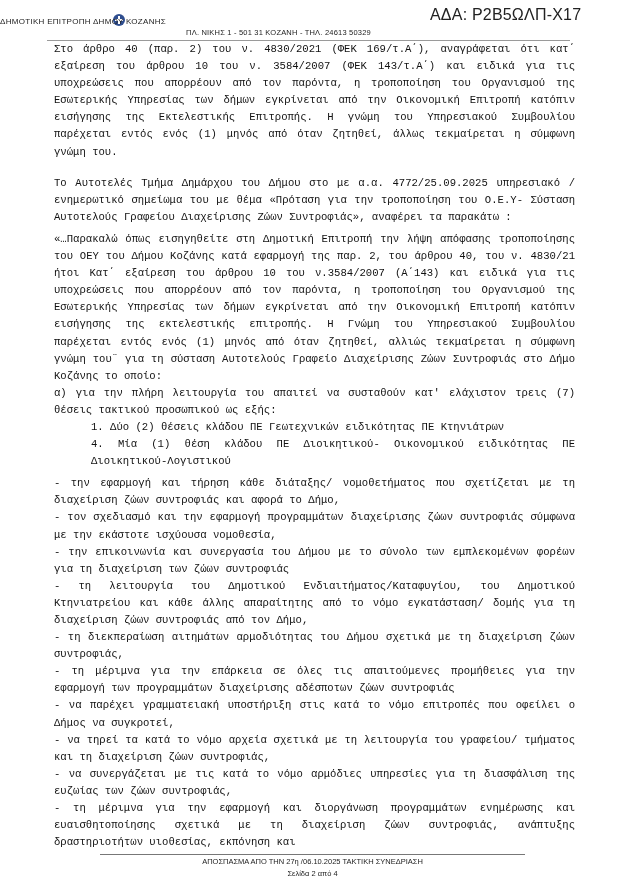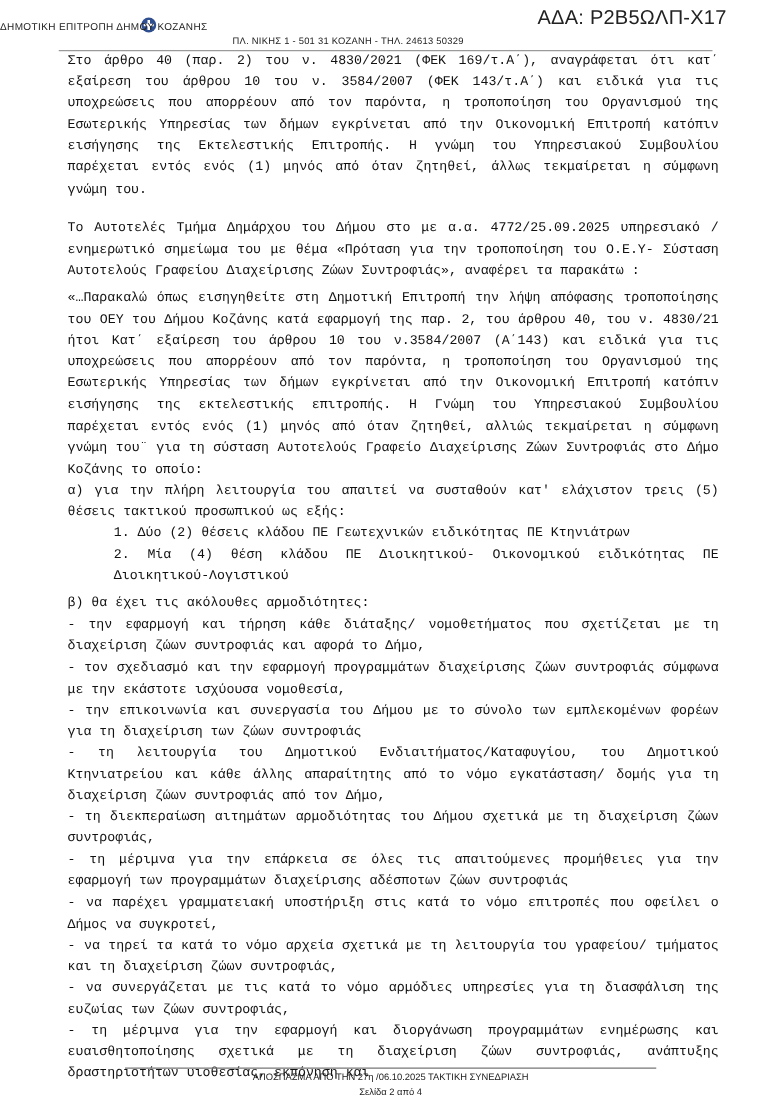--- a/index.html
+++ b/index.html
@@ -39,25 +39,24 @@
   <div class="hdr2">ΠΛ. ΝΙΚΗΣ 1 - 501 31 ΚΟΖΑΝΗ - ΤΗΛ. 24613 50329</div>
   <div class="rule-top"></div>
 
   <div class="body">
     <p>Στο άρθρο 40 (παρ. 2) του ν. 4830/2021 (ΦΕΚ 169/τ.Α΄), αναγράφεται ότι κατ΄ εξαίρεση του άρθρου 10 του ν. 3584/2007 (ΦΕΚ 143/τ.Α΄) και ειδικά για τις υποχρεώσεις που απορρέουν από τον παρόντα, η τροποποίηση του Οργανισμού της Εσωτερικής Υπηρεσίας των δήμων εγκρίνεται από την Οικονομική Επιτροπή κατόπιν εισήγησης της Εκτελεστικής Επιτροπής. Η γνώμη του Υπηρεσιακού Συμβουλίου παρέχεται εντός ενός (1) μηνός από όταν ζητηθεί, άλλως τεκμαίρεται η σύμφωνη γνώμη του.</p>
     <div class="gap"></div>
     <div class="gapS"></div>
     <p>Το Αυτοτελές Τμήμα Δημάρχου του Δήμου στο με α.α. 4772/25.09.2025 υπηρεσιακό / ενημερωτικό σημείωμα του με θέμα «Πρόταση για την τροποποίηση του Ο.Ε.Υ- Σύσταση Αυτοτελούς Γραφείου  Διαχείρισης Ζώων Συντροφιάς», αναφέρει τα παρακάτω :</p>
     <div class="gapS"></div>
     <p>«…Παρακαλώ όπως εισηγηθείτε στη Δημοτική Επιτροπή την λήψη απόφασης τροποποίησης του ΟΕΥ του Δήμου Κοζάνης κατά εφαρμογή της παρ. 2, του άρθρου 40, του ν. 4830/21 ήτοι Κατ΄ εξαίρεση του άρθρου 10 του ν.3584/2007 (Α΄143) και ειδικά για τις υποχρεώσεις που απορρέουν από τον παρόντα, η τροποποίηση του Οργανισμού της Εσωτερικής Υπηρεσίας των δήμων εγκρίνεται από την Οικονομική Επιτροπή κατόπιν εισήγησης της εκτελεστικής επιτροπής. Η Γνώμη του Υπηρεσιακού Συμβουλίου παρέχεται εντός ενός (1) μηνός από όταν ζητηθεί, αλλιώς τεκμαίρεται η σύμφωνη γνώμη του¨ για τη σύσταση Αυτοτελούς Γραφείο Διαχείρισης Ζώων Συντροφιάς στο Δήμο Κοζάνης το οποίο:</p>
-    <p>α) για την πλήρη λειτουργία του απαιτεί να συσταθούν κατ' ελάχιστον τρεις (5) θέσεις τακτικού προσωπικού ως εξής:</p>
+    <p>α) για την πλήρη λειτουργία του απαιτεί να συσταθούν κατ' ελάχιστον τρεις (7) θέσεις τακτικού προσωπικού ως εξής:</p>
     <p class="indent">1. Δύο (2) θέσεις κλάδου ΠΕ Γεωτεχνικών ειδικότητας ΠΕ Κτηνιάτρων</p>
-    <p class="indent">2. Μία (4) θέση κλάδου ΠΕ Διοικητικού- Οικονομικού ειδικότητας ΠΕ Διοικητικού-Λογιστικού</p>
+    <p class="indent">4. Μία (1) θέση κλάδου ΠΕ Διοικητικού- Οικονομικού ειδικότητας ΠΕ Διοικητικού-Λογιστικού</p>
     <div class="gapS"></div>
-    <p>β) θα έχει τις ακόλουθες αρμοδιότητες:</p>
     <p>- την εφαρμογή και τήρηση κάθε διάταξης/ νομοθετήματος που σχετίζεται με τη διαχείριση ζώων συντροφιάς και αφορά το Δήμο,</p>
     <p>- τον σχεδιασμό και την εφαρμογή προγραμμάτων διαχείρισης ζώων συντροφιάς σύμφωνα με την εκάστοτε ισχύουσα νομοθεσία,</p>
     <p>- την επικοινωνία και συνεργασία του Δήμου με το σύνολο των εμπλεκομένων φορέων για τη διαχείριση των ζώων συντροφιάς</p>
     <p>- τη λειτουργία του Δημοτικού Ενδιαιτήματος/Καταφυγίου, του Δημοτικού Κτηνιατρείου και κάθε άλλης απαραίτητης από το νόμο εγκατάσταση/ δομής για τη διαχείριση ζώων συντροφιάς από τον Δήμο,</p>
     <p>- τη διεκπεραίωση αιτημάτων αρμοδιότητας του Δήμου σχετικά με τη διαχείριση ζώων συντροφιάς,</p>
     <p>- τη μέριμνα για την επάρκεια σε όλες τις απαιτούμενες προμήθειες για την εφαρμογή των προγραμμάτων διαχείρισης αδέσποτων ζώων συντροφιάς</p>
     <p>- να παρέχει γραμματειακή υποστήριξη στις κατά το νόμο επιτροπές που οφείλει ο Δήμος να συγκροτεί,</p>
     <p>- να τηρεί τα κατά το νόμο αρχεία σχετικά με τη λειτουργία του γραφείου/ τμήματος και τη διαχείριση ζώων συντροφιάς,</p>
     <p>- να συνεργάζεται με τις κατά το νόμο αρμόδιες υπηρεσίες για τη διασφάλιση της ευζωίας των ζώων συντροφιάς,</p>
     <p>- τη μέριμνα για την εφαρμογή και διοργάνωση προγραμμάτων ενημέρωσης και ευαισθητοποίησης σχετικά με τη διαχείριση ζώων συντροφιάς, ανάπτυξης δραστηριοτήτων υιοθεσίας, εκπόνηση και</p>

